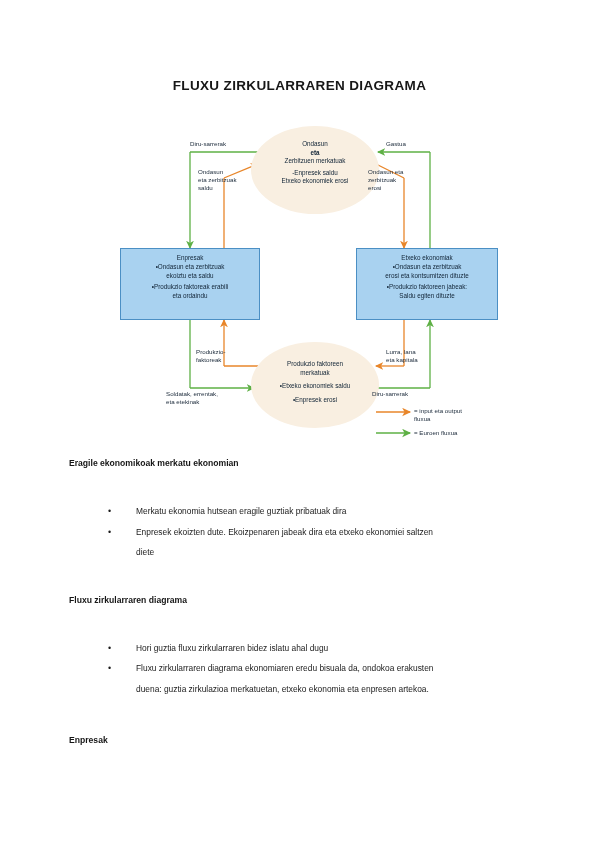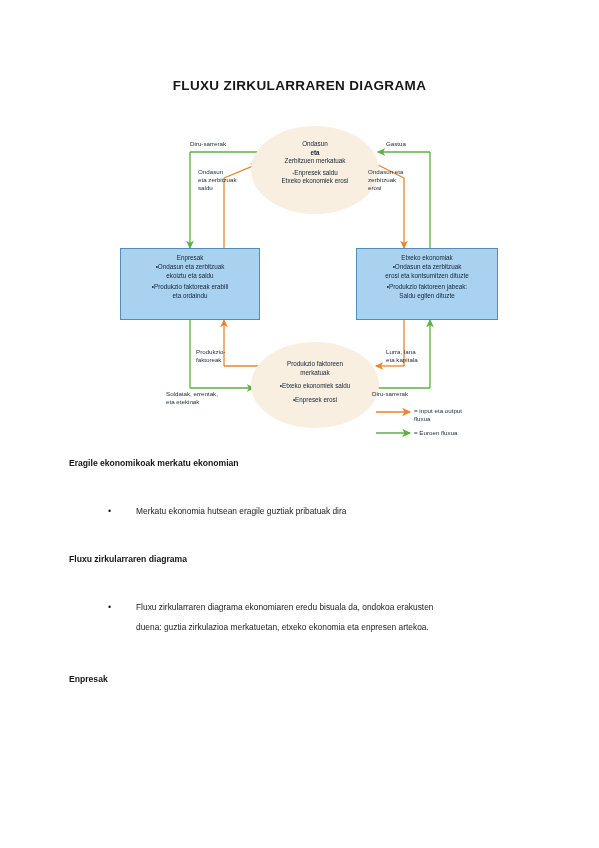--- a/index.html
+++ b/index.html
@@ -226,26 +226,28 @@
     </div>
 
   </div>
 
   <div class="body">
 
     <div class="h-sub">Eragile ekonomikoak merkatu ekonomian</div>
     <div class="sp1"></div>
     <ul class="blist">
       <li>Merkatu ekonomia hutsean eragile guztiak pribatuak dira</li>
+      <li>Enpresek ekoizten dute. Ekoizpenaren jabeak dira eta etxeko ekonomiei saltzen diete</li>
     </ul>
 
     <div class="sp2"></div>
     <div class="h-sub">Fluxu zirkularraren diagrama</div>
     <div class="sp1"></div>
     <ul class="blist">
+      <li>Hori guztia fluxu zirkularraren bidez islatu ahal dugu</li>
       <li>Fluxu zirkularraren diagrama ekonomiaren eredu bisuala da, ondokoa erakusten duena: guztia zirkulazioa merkatuetan, etxeko ekonomia eta enpresen artekoa.</li>
     </ul>
 
     <div class="sp3"></div>
     <div class="h-sub">Enpresak</div>
 
   </div>
 
 </div>
 

